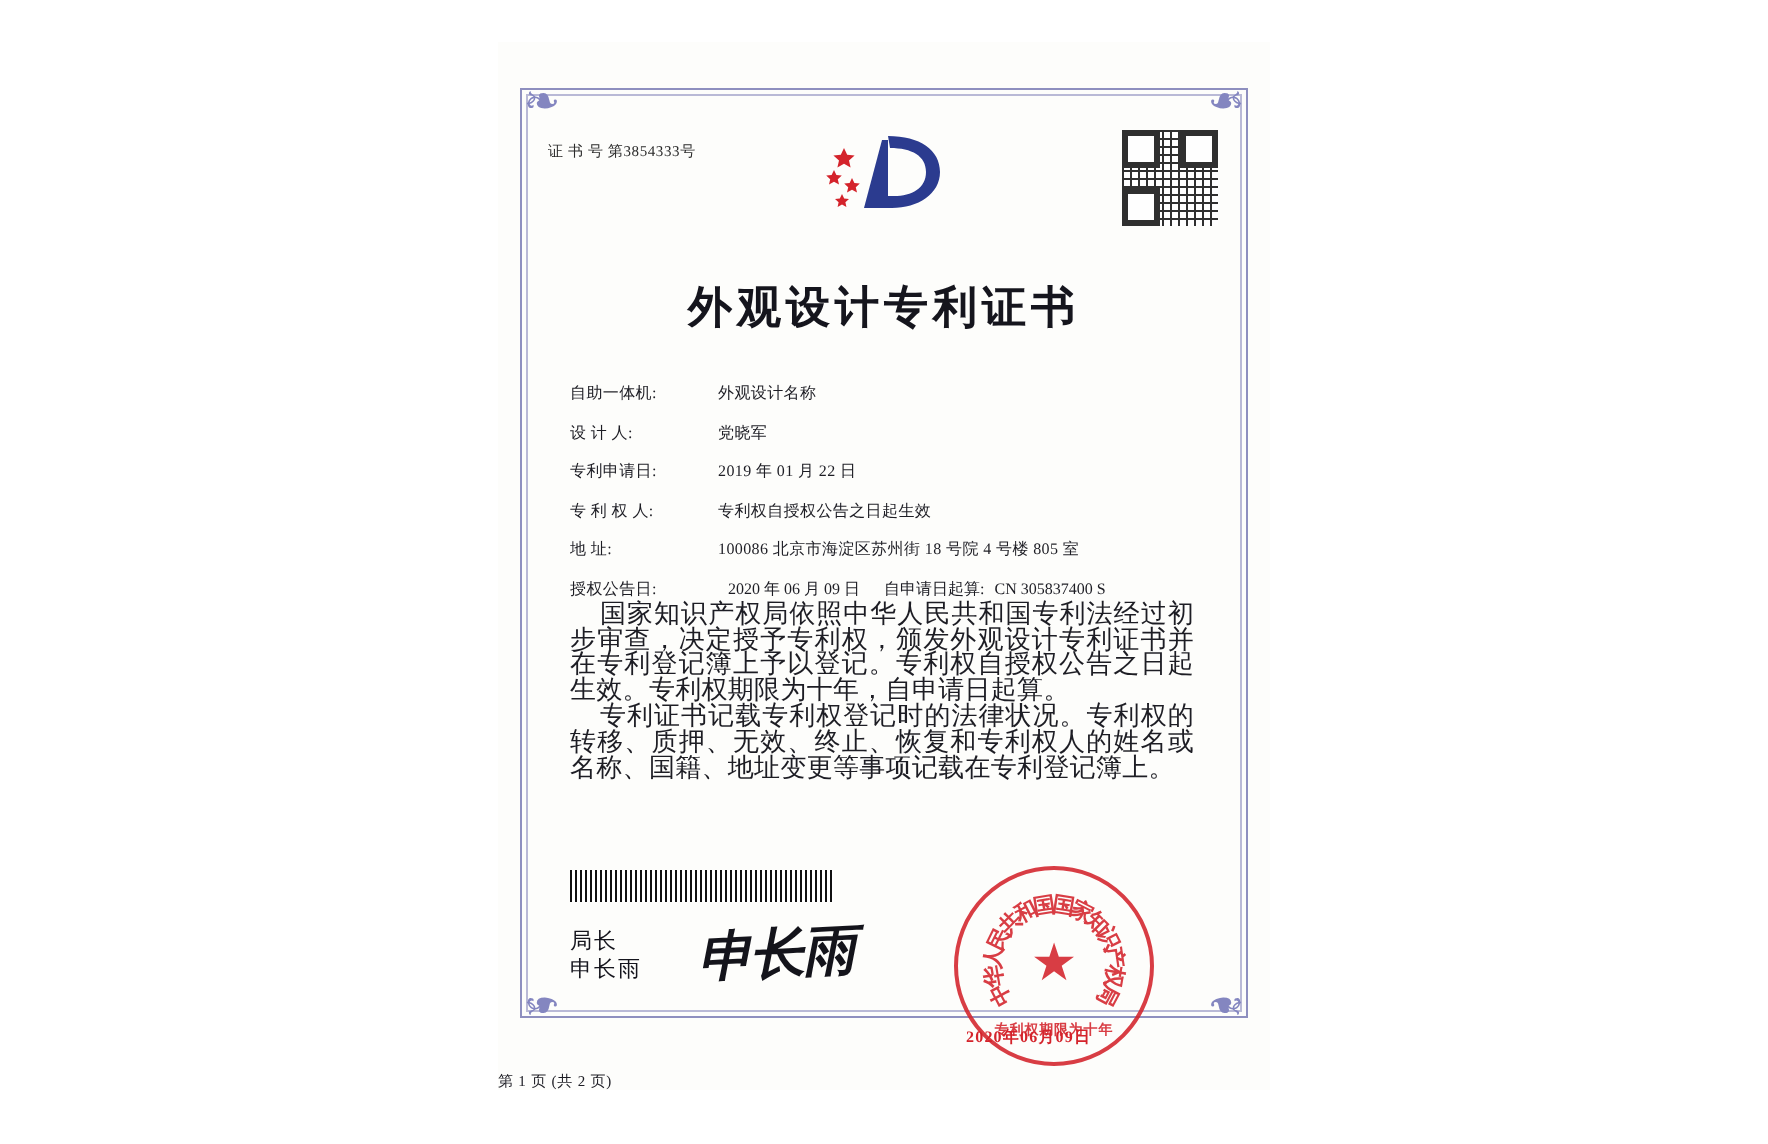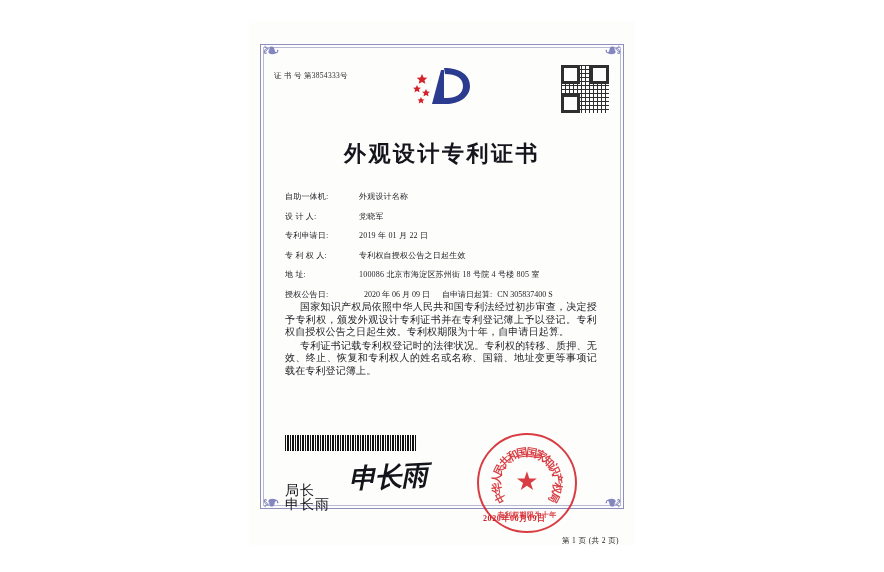--- a/index.html
+++ b/index.html
@@ -152,21 +152,21 @@
   .field .val2 {
     flex: 0 0 auto;
     margin-left: 5px;
   }
   
   .body-text {
     position: absolute;
     left: 36px;
     top: 280px;
     width: 312px;
-    font-size: 10px;
+    font-size: 13px;
     line-height: 12.6px;
     color: #1d1d24;
     text-align: justify;
     letter-spacing: .15px;
   }
   .body-text p {
     margin: 0 0 1px 0;
     text-indent: 15px;
   }
   
@@ -179,25 +179,24 @@
     background-image: repeating-linear-gradient(
       90deg,
       #111 0px, #111 1px, #fff 1px, #fff 2.4px,
       #111 2.4px, #111 3.6px, #fff 3.6px, #fff 5px);
   }
   
   .sig-block {
     position: absolute;
     left: 36px;
     top: 443px;
-    font-size: 14px;
+    font-size: 11px;
     color: #15151d;
     line-height: 14px;
     letter-spacing: 1px;
-    margin-top: 20px;
   }
   .sig-hand {
     position: absolute;
     left: 100px;
     top: 438px;
     font-family: "DejaVu Serif", serif;
     font-size: 27px;
     font-weight: bold;
     font-style: italic;
     color: #14141b;
@@ -256,21 +255,21 @@
     font-weight: bold;
     color: #d4232b;
     letter-spacing: .6px;
   }
   
   .page-num {
     position: absolute;
     left: 0;
     right: 16px;
     top: 515px;
-    text-align: right;
+    text-align: left;
     font-size: 7.5px;
     color: #1d1d24;
     letter-spacing: .4px;
   }
   .outside-note {
     position: absolute;
     left: 0;
     right: 0;
     top: 549px;
     text-align: center;

